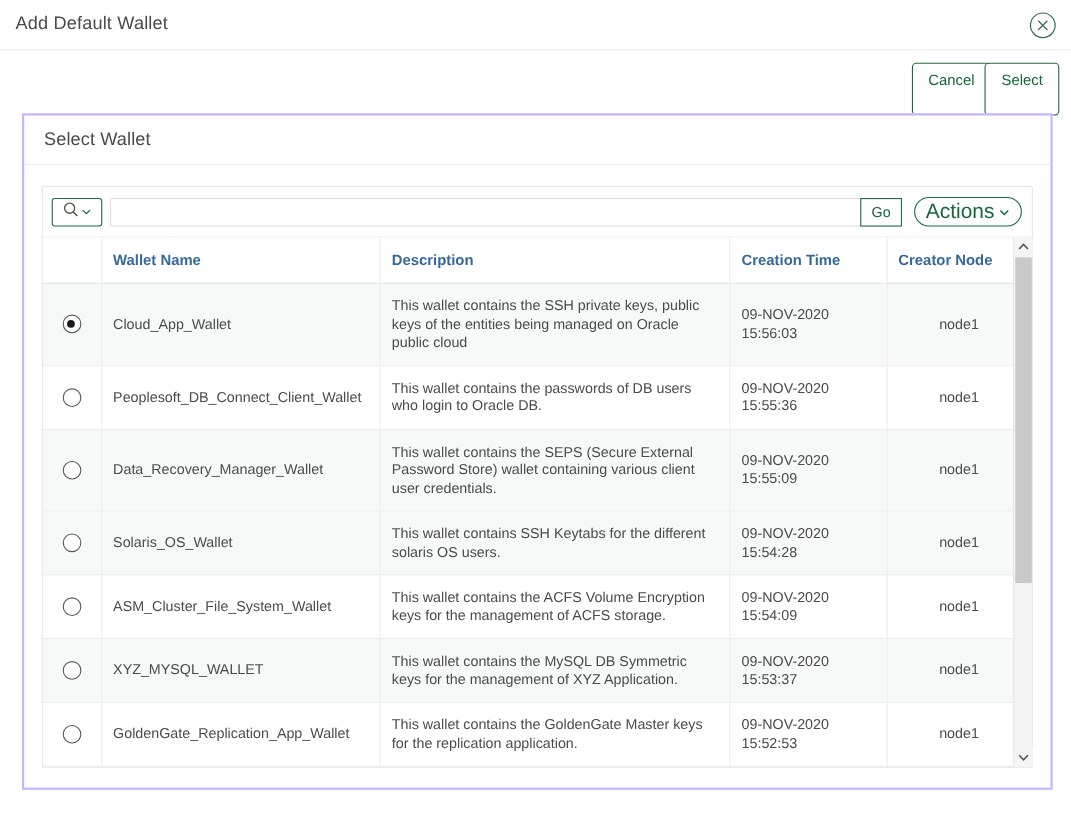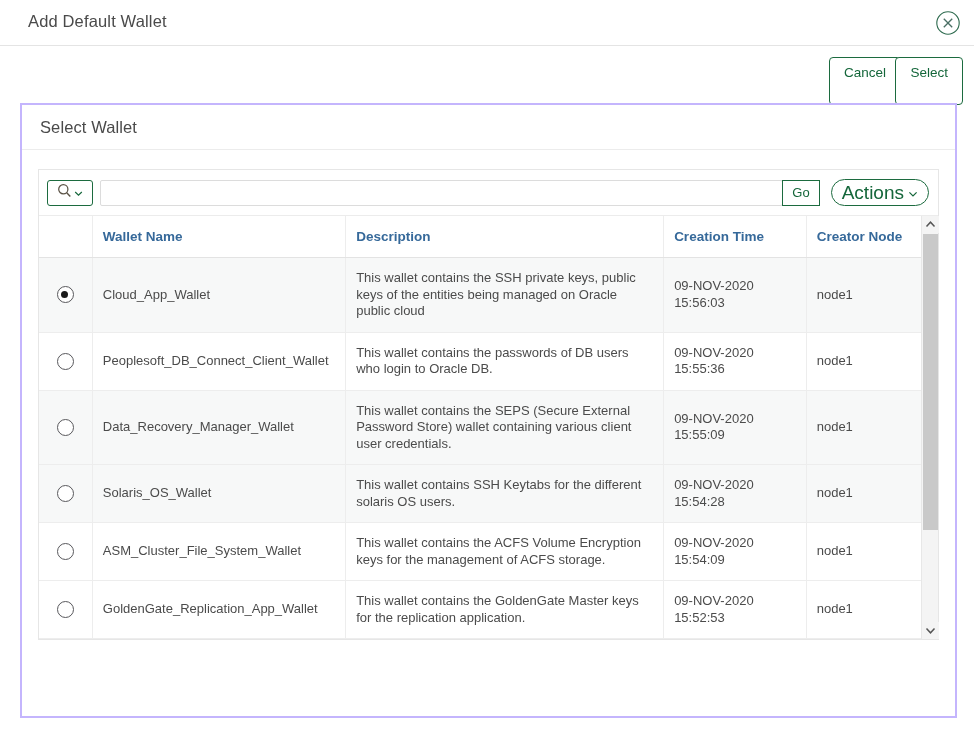--- a/index.html
+++ b/index.html
@@ -14,21 +14,21 @@
 
   
   .dlg-header {
     position: relative;
     height: 46px;
     border-bottom: 1px solid #e4e4e4;
     background: #ffffff;
   }
   .dlg-title {
     position: absolute;
-    left: 28px; top: 12px;
+    left: 14px; top: 12px;
     font-size: 16.5px;
     font-weight: 400;
     color: #4a4a4a;
     letter-spacing: .15px;
   }
   .close-btn {
     position: absolute;
     right: 13px; top: 10px;
     width: 26px; height: 26px;
     cursor: pointer;
@@ -184,21 +184,21 @@
     border-right: 1px solid #ededed;
     border-bottom: 1px solid #ededed;
     vertical-align: middle;
     line-height: 16.5px;
   }
   table.grid tr.alt td { background: #f7f8f8; }
   td.c-radio, th.c-radio { width: 52px; text-align: center; padding-left: 0; padding-right: 0; }
   td.c-name, th.c-name   { width: 247px; }
   td.c-desc, th.c-desc   { width: 310px; }
   td.c-time, th.c-time   { width: 139px; }
-  td.c-node, th.c-node   { width: 128px; border-right: none; }
+  td.c-node, th.c-node   { width: 128px; border-right: none; text-align: center; }
   td.c-node, th.c-node   { padding-left: 38px; }
   th.c-node { padding-left: 10px; }
 
   .radio {
     display: inline-block;
     width: 17px; height: 17px;
     border: 1.6px solid #58585c;
     border-radius: 50%;
     background: #fff;
     position: relative;
@@ -354,20 +354,30 @@
               <tr>
                 <td class="c-radio"><span class="radio"></span></td>
                 <td class="c-name">ASM_Cluster_File_System_Wallet</td>
                 <td class="c-desc">This wallet contains the ACFS Volume Encryption keys for the management of ACFS storage.</td>
                 <td class="c-time">
                   <div>09-NOV-2020</div>
                   <div>15:54:09</div>
                 </td>
                 <td class="c-node">node1</td>
               </tr>
+              <tr class="alt">
+                <td class="c-radio"><span class="radio"></span></td>
+                <td class="c-name">XYZ_MYSQL_WALLET</td>
+                <td class="c-desc">This wallet contains the MySQL DB Symmetric keys for the management of XYZ Application.</td>
+                <td class="c-time">
+                  <div>09-NOV-2020</div>
+                  <div>15:53:37</div>
+                </td>
+                <td class="c-node">node1</td>
+              </tr>
               <tr>
                 <td class="c-radio"><span class="radio"></span></td>
                 <td class="c-name">GoldenGate_Replication_App_Wallet</td>
                 <td class="c-desc">This wallet contains the GoldenGate Master keys for the replication application.</td>
                 <td class="c-time">
                   <div>09-NOV-2020</div>
                   <div>15:52:53</div>
                 </td>
                 <td class="c-node">node1</td>
               </tr>

